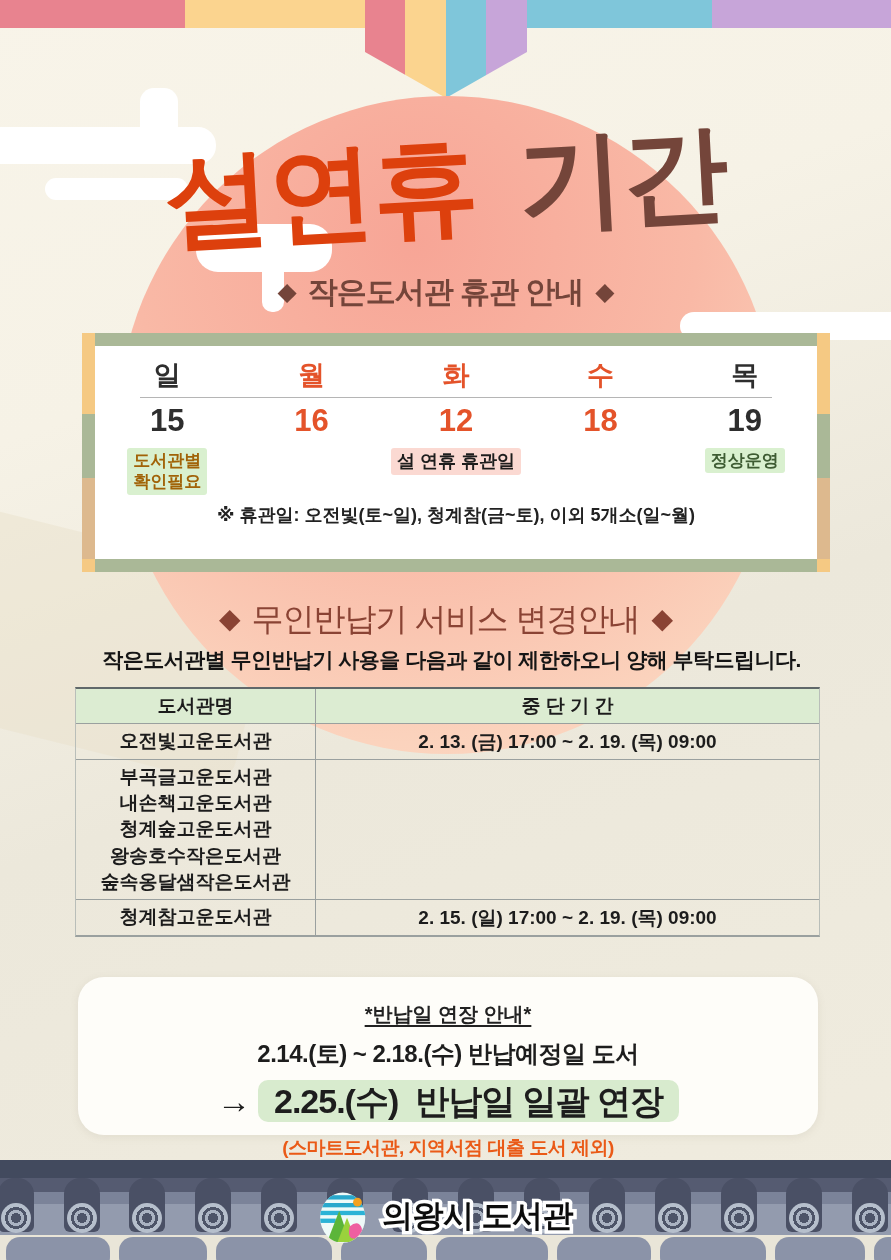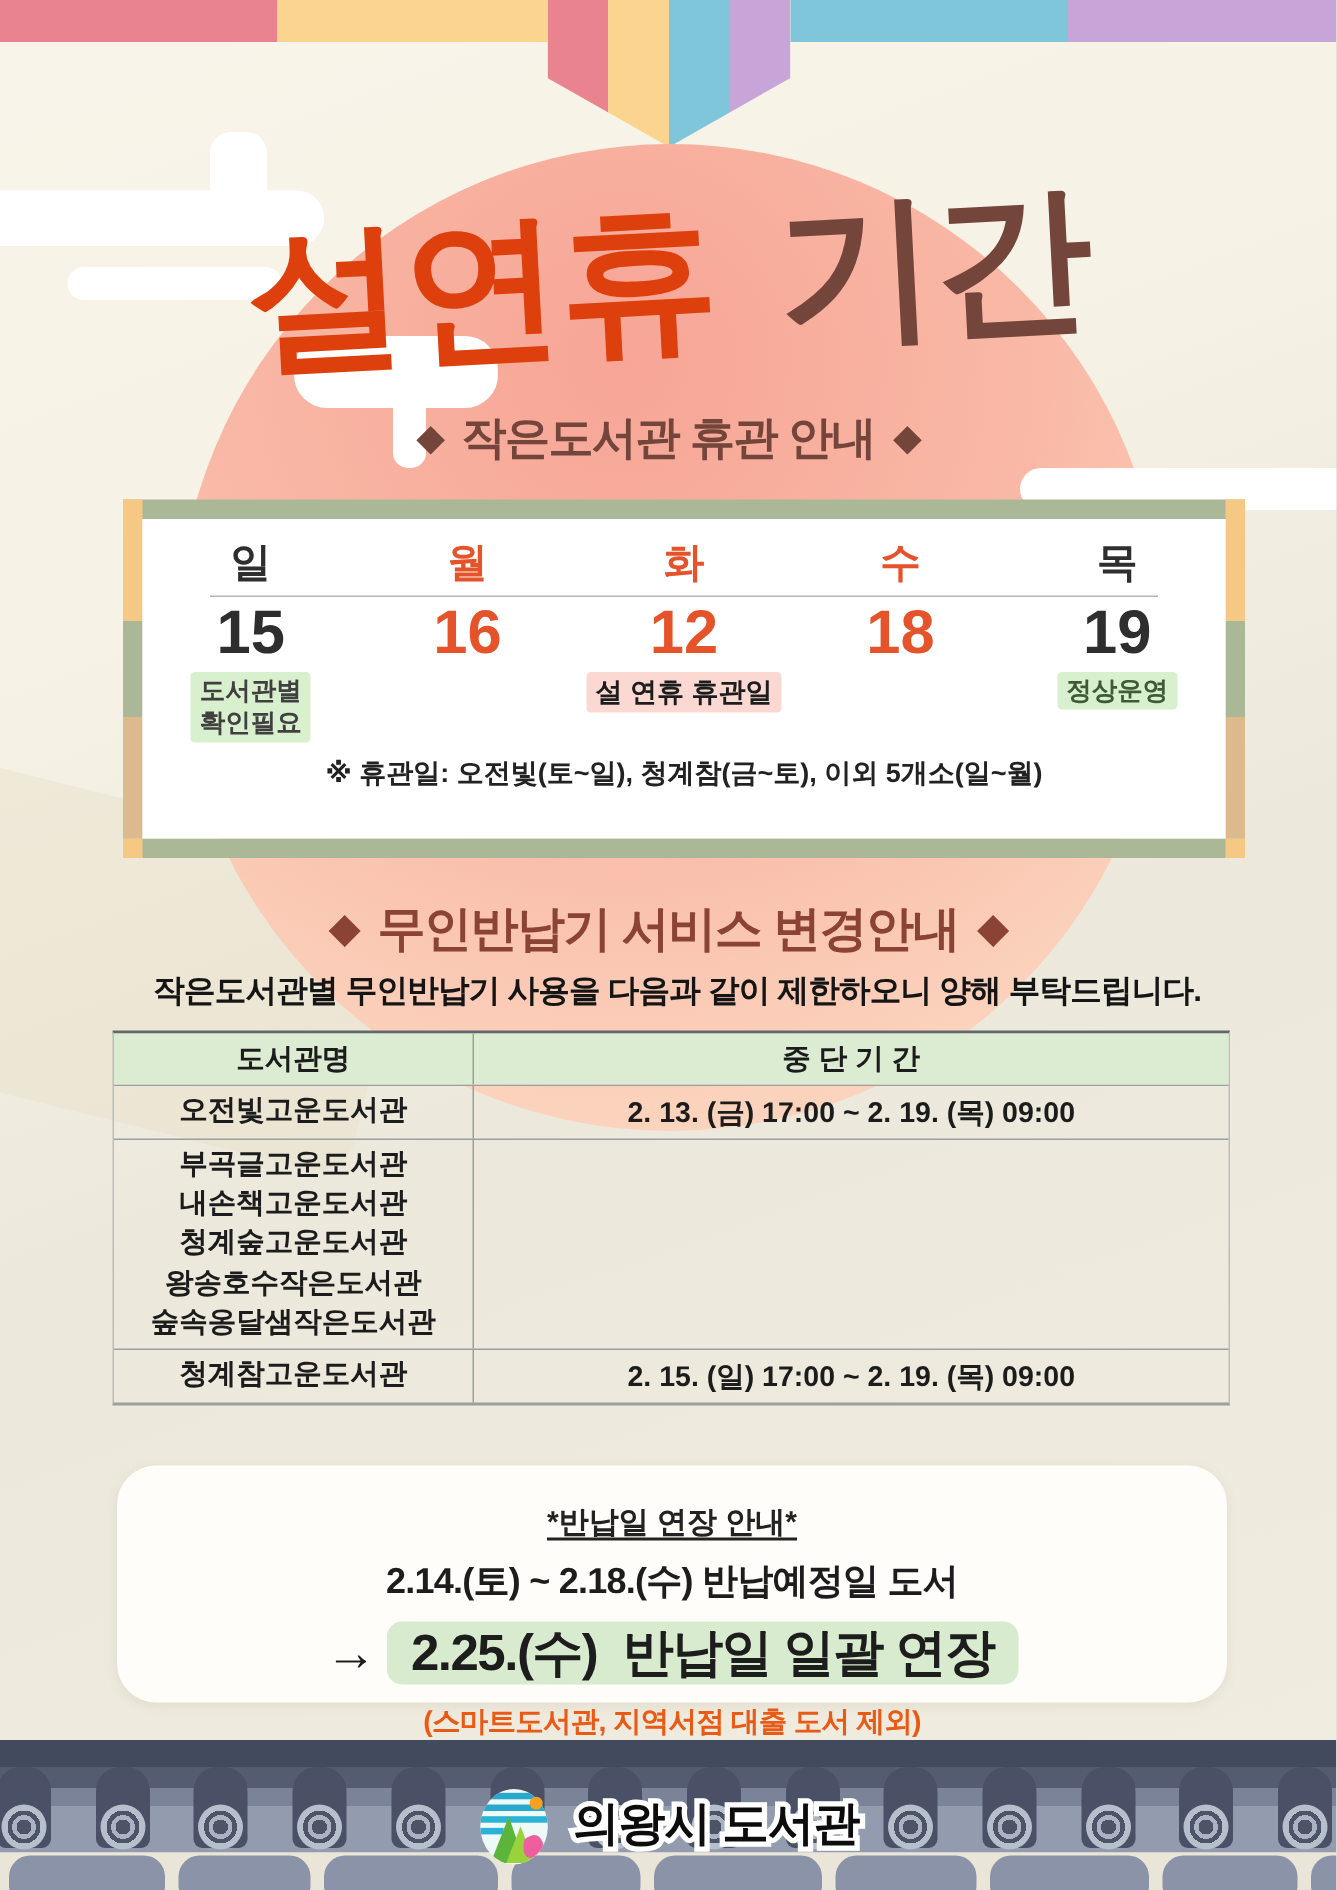--- a/index.html
+++ b/index.html
@@ -40,34 +40,34 @@
   .f-top,.f-bottom{position:absolute;left:0;width:748px;height:13px;background:#aab897;}
   .f-top{top:0;} .f-bottom{bottom:0;}
   .f-top::before,.f-top::after,.f-bottom::before,.f-bottom::after{content:"";position:absolute;top:0;width:13px;height:13px;background:#f5c983;}
   .f-top::before,.f-bottom::before{left:0;} .f-top::after,.f-bottom::after{right:0;}
   .f-left,.f-right{position:absolute;top:13px;width:13px;height:213px;
     background:linear-gradient(#f5c983 0 32%,#aab897 32% 62%,#ddb98e 62% 100%);}
   .f-left{left:0;} .f-right{right:0;}
   .cal-inner{position:absolute;left:13px;top:13px;width:722px;height:213px;background:#fff;padding-top:7px;}
   .cal-row{display:grid;grid-template-columns:repeat(5,1fr);text-align:center;}
   .cal-days{height:44px;align-items:center;font-size:27px;font-weight:800;}
-  .cal-dates{height:46px;align-items:center;font-size:41px;font-weight:800;}
+  .cal-dates{height:46px;align-items:center;font-size:31px;font-weight:800;}
   .cal-days span,.cal-dates span{color:#2e2e2e;}
   .cal-days .hot,.cal-dates .hot{color:#e4532a;}
   .cal-divider{border:0;border-top:1.5px solid #b5b5b5;margin:0 45px;}
   .cal-badges{height:56px;align-items:start;padding-top:4px;}
   .badge{display:inline-block;font-size:17px;font-weight:800;line-height:1.25;
     padding:2px 6px;border-radius:3px;white-space:pre-line;}
-  .badge-green{background:#d9f0cf;color:#404040;text-align:left;}
+  .badge-green{background:#d9f0cf;color:#a16207;text-align:left;}
   .badge-pink{background:#fbd9d2;color:#1d1d1d;font-size:18px;}
   .badge-run{background:#d9f0cf;color:#3e5c33;}
   .cal-note{margin:2px 0 0;text-align:center;font-size:18px;font-weight:600;color:#222;line-height:1.45;}
   
   .sec2-title{position:absolute;left:0;right:0;top:598px;text-align:center;
-    font-size:32px;font-weight:700;color:#8a4334;letter-spacing:-1px;}
+    font-size:32px;font-weight:400;color:#8a4334;letter-spacing:-1px;}
   .sec2-title .dia{font-size:28px;margin:0 12px;vertical-align:2px;}
   .sec2-sub{position:absolute;left:0;right:0;top:646px;margin:0;text-align:center;
     font-size:21px;font-weight:700;color:#151515;letter-spacing:-0.5px;padding-left:12px;}
   
   .svc-table{position:absolute;left:75px;top:687px;width:745px;
     border-top:2.5px solid #60686a;border-bottom:2px solid #9aa09f;
     border-left:1px solid #b9beb9;border-right:1px solid #b9beb9;}
   .tr{display:grid;grid-template-columns:240px 1fr;border-bottom:1px solid #9aa09f;}
   .tr:last-child{border-bottom:0;}
   .td{display:flex;align-items:center;justify-content:center;text-align:center;

